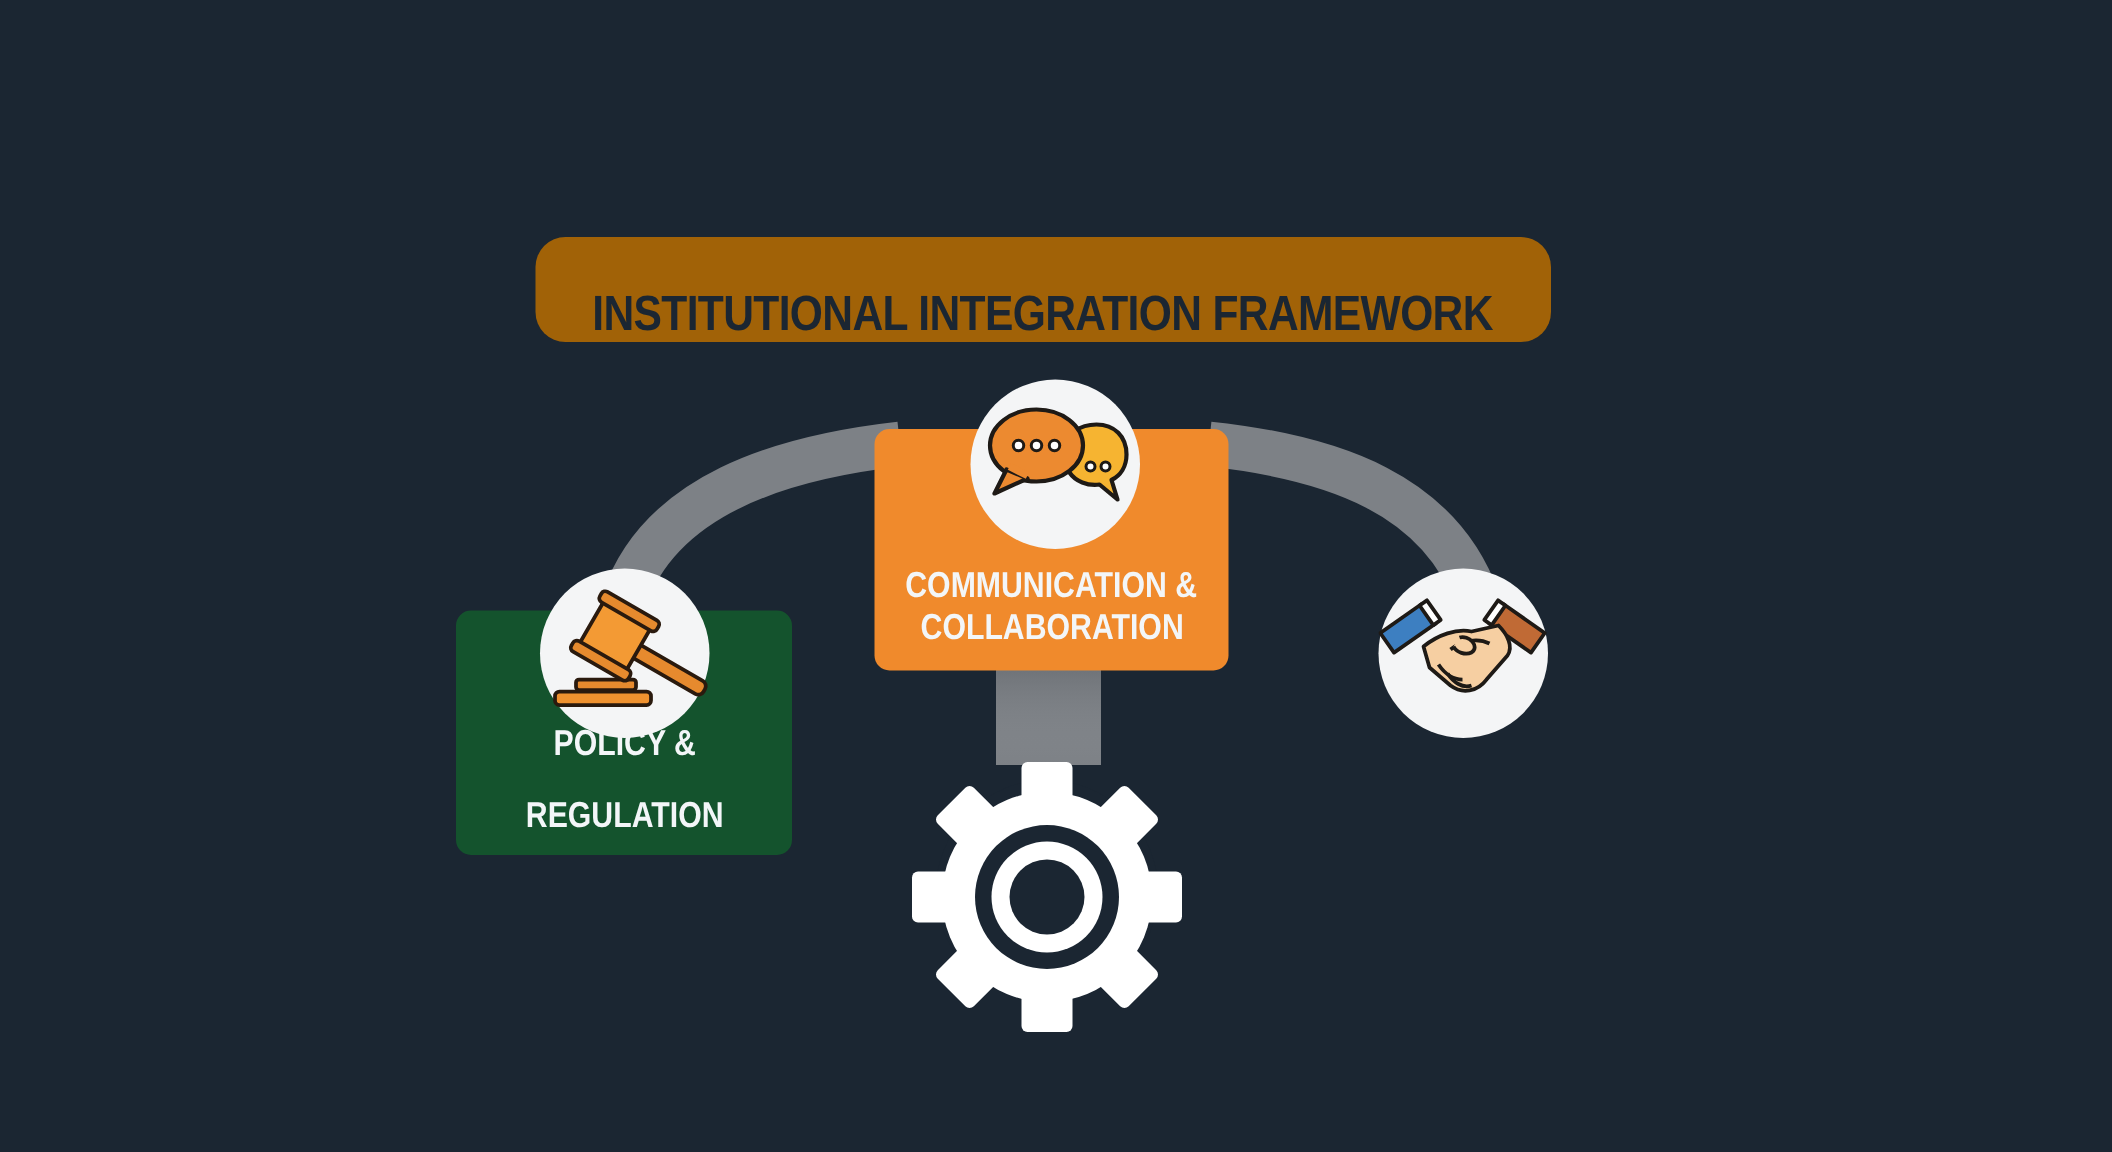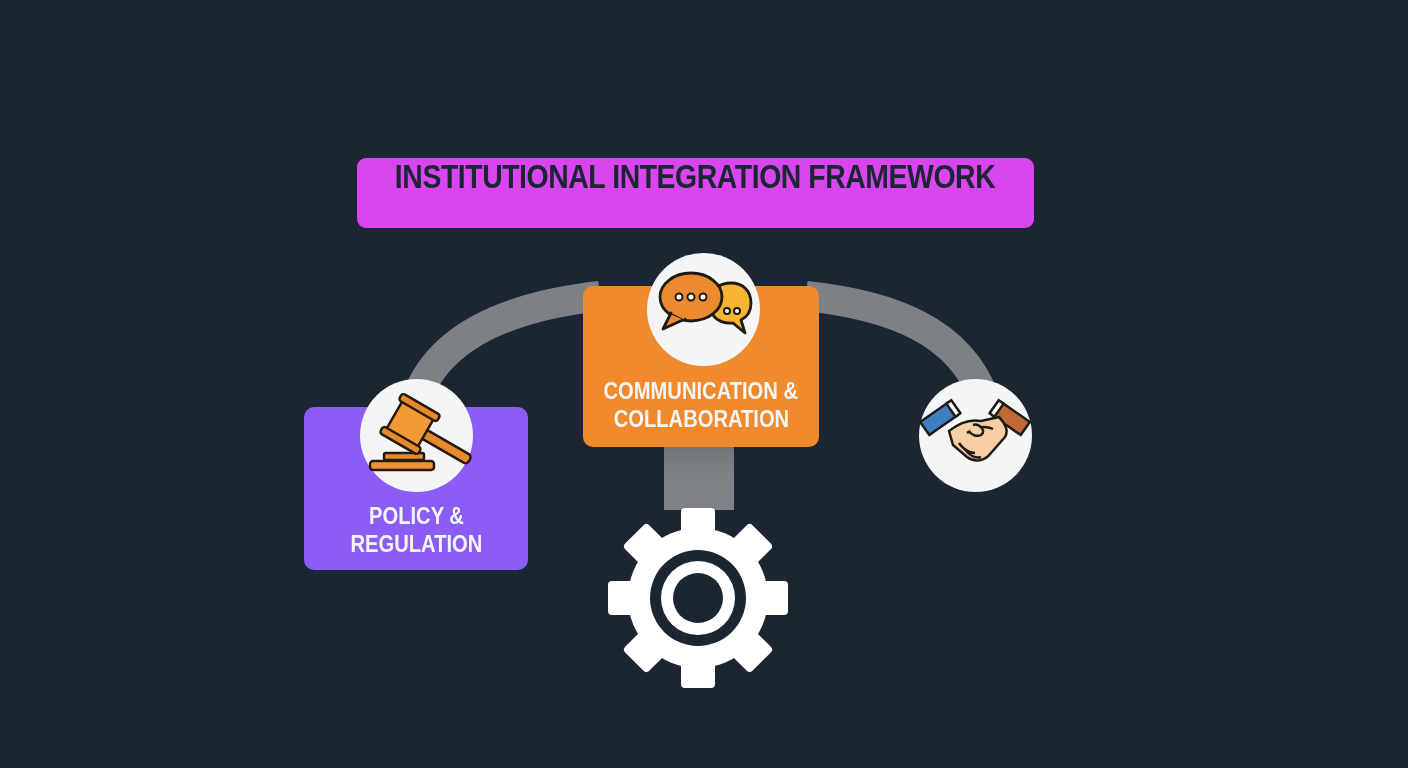--- a/index.html
+++ b/index.html
@@ -5,33 +5,33 @@
   html, body { margin: 0; padding: 0; }
   body {
     width: 1408px; height: 768px; overflow: hidden;
     background: #1b2632;
     font-family: "Liberation Sans", "DejaVu Sans", sans-serif;
     position: relative;
   }
   .canvas { position: absolute; left: 0; top: 0; width: 1408px; height: 768px; }
   .title-box {
     position: absolute; left: 357px; top: 158px; width: 677px; height: 70px;
-    background: #d946ef; border-radius: 9px;
-    display: flex; align-items: flex-start; justify-content: center;
+    background: #a16207; border-radius: 20px;
+    display: flex; align-items: flex-end; justify-content: center;
   }
   .title-text {
     font-family: "Liberation Sans", sans-serif;
     font-weight: 700; font-size: 33px; color: #1b2632;
     letter-spacing: -0.5px; transform: scaleX(0.86); white-space: nowrap;
   }
   .card {
     position: absolute; border-radius: 10px;
     display: flex; flex-direction: column; align-items: center; justify-content: flex-end;
   }
-  .card.blue { background: #8b5cf6; }
+  .card.blue { background: #14532d; gap: 20px; }
   .card.orange { background: #f08a2c; }
   .card-label {
     color: #f3f6f8; font-weight: 700; font-size: 24px; line-height: 28px;
     text-align: center; transform: scaleX(0.84); white-space: nowrap;
   }
   .icon-circle {
     position: absolute; border-radius: 50%; background: #f4f5f6;
     display: flex; align-items: center; justify-content: center;
   }
   svg.layer { position: absolute; left: 0; top: 0; }

